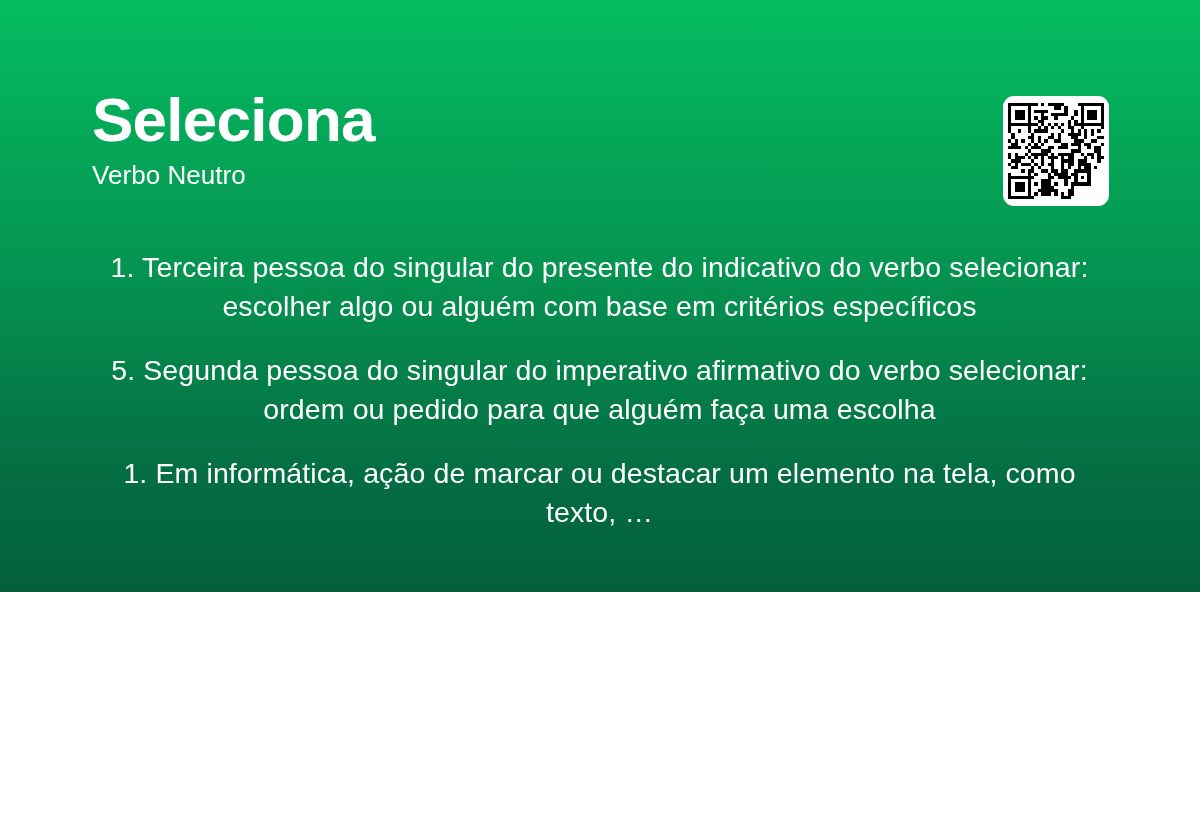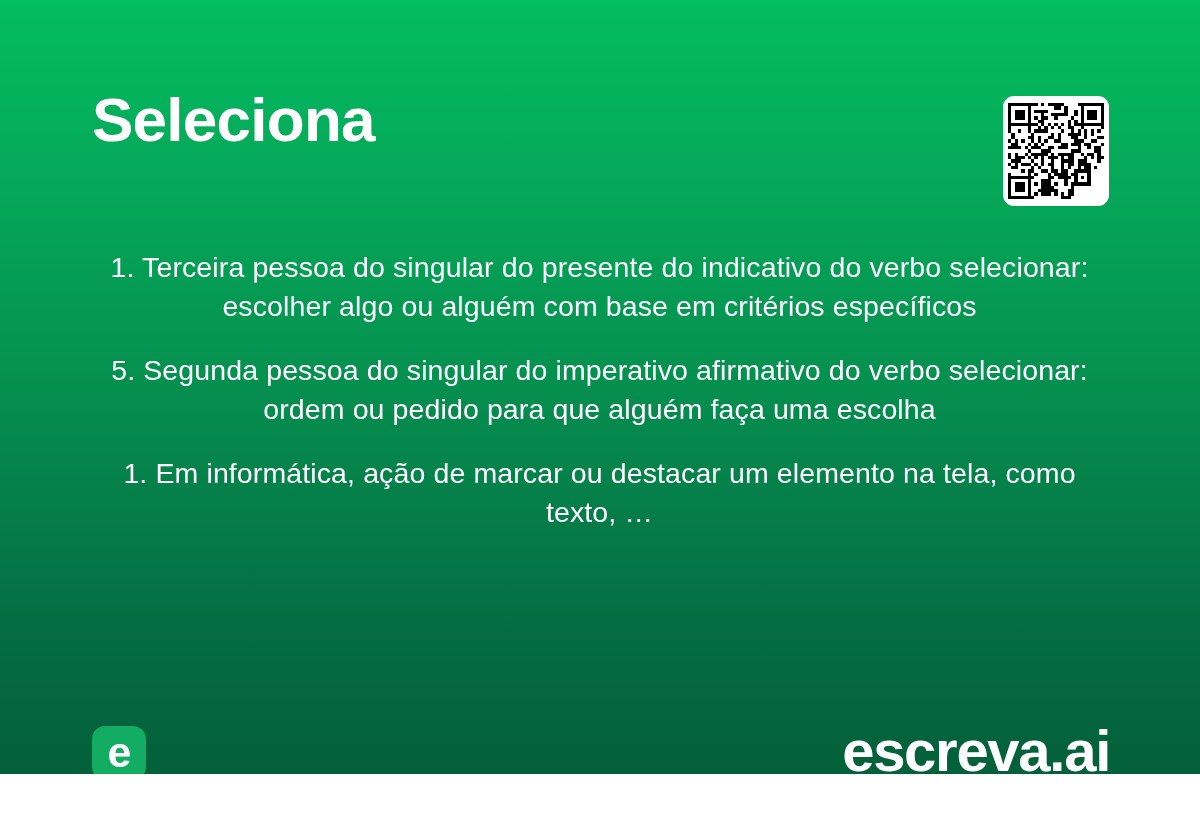--- a/index.html
+++ b/index.html
@@ -5,21 +5,21 @@
 <style>
   html, body {
     margin: 0;
     padding: 0;
     background: #ffffff;
   }
 
   .card {
     position: relative;
     width: 1200px;
-    height: 774px;
+    height: 592px;
     overflow: hidden;
     background: linear-gradient(180deg, #04bd60 0%, #059150 48%, #046b42 82%, #03603a 100%);
     font-family: "Liberation Sans", "DejaVu Sans", sans-serif;
     -webkit-font-smoothing: antialiased;
   }
 
   
   .header {
     position: absolute;
     left: 92px;
@@ -124,20 +124,21 @@
     white-space: nowrap;
   }
 </style>
 </head>
 <body>
 
 <div class="card">
 
   <div class="header">
     <h1 class="title">Seleciona</h1>
+    <p class="subtitle">Verbo Neutro</p>
   </div>
 
   <div class="qr-card">
     <svg class="qr-canvas" id="qr-canvas" viewBox="0 0 29 29" role="img" aria-label="QR code">
         <path d="M0 0h1v1h-1zM1 0h1v1h-1zM2 0h1v1h-1zM3 0h1v1h-1zM4 0h1v1h-1zM5 0h1v1h-1zM6 0h1v1h-1zM7 0h1v1h-1zM8 0h1v1h-1zM10 0h1v1h-1zM12 0h1v1h-1zM13 0h1v1h-1zM14 0h1v1h-1zM15 0h1v1h-1zM16 0h1v1h-1zM21 0h1v1h-1zM22 0h1v1h-1zM23 0h1v1h-1zM24 0h1v1h-1zM25 0h1v1h-1zM26 0h1v1h-1zM27 0h1v1h-1zM28 0h1v1h-1zM0 1h1v1h-1zM6 1h1v1h-1zM14 1h1v1h-1zM15 1h1v1h-1zM17 1h1v1h-1zM22 1h1v1h-1zM28 1h1v1h-1zM0 2h1v1h-1zM2 2h1v1h-1zM3 2h1v1h-1zM4 2h1v1h-1zM6 2h1v1h-1zM8 2h1v1h-1zM9 2h1v1h-1zM10 2h1v1h-1zM11 2h1v1h-1zM17 2h1v1h-1zM20 2h1v1h-1zM22 2h1v1h-1zM24 2h1v1h-1zM25 2h1v1h-1zM26 2h1v1h-1zM28 2h1v1h-1zM0 3h1v1h-1zM2 3h1v1h-1zM3 3h1v1h-1zM4 3h1v1h-1zM6 3h1v1h-1zM10 3h1v1h-1zM13 3h1v1h-1zM14 3h1v1h-1zM15 3h1v1h-1zM16 3h1v1h-1zM17 3h1v1h-1zM20 3h1v1h-1zM22 3h1v1h-1zM24 3h1v1h-1zM25 3h1v1h-1zM26 3h1v1h-1zM28 3h1v1h-1zM0 4h1v1h-1zM2 4h1v1h-1zM3 4h1v1h-1zM4 4h1v1h-1zM6 4h1v1h-1zM8 4h1v1h-1zM10 4h1v1h-1zM11 4h1v1h-1zM14 4h1v1h-1zM19 4h1v1h-1zM22 4h1v1h-1zM24 4h1v1h-1zM25 4h1v1h-1zM26 4h1v1h-1zM28 4h1v1h-1zM0 5h1v1h-1zM6 5h1v1h-1zM9 5h1v1h-1zM10 5h1v1h-1zM18 5h1v1h-1zM20 5h1v1h-1zM22 5h1v1h-1zM28 5h1v1h-1zM0 6h1v1h-1zM1 6h1v1h-1zM2 6h1v1h-1zM3 6h1v1h-1zM4 6h1v1h-1zM5 6h1v1h-1zM6 6h1v1h-1zM7 6h1v1h-1zM8 6h1v1h-1zM10 6h1v1h-1zM12 6h1v1h-1zM14 6h1v1h-1zM16 6h1v1h-1zM18 6h1v1h-1zM20 6h1v1h-1zM21 6h1v1h-1zM22 6h1v1h-1zM23 6h1v1h-1zM24 6h1v1h-1zM25 6h1v1h-1zM26 6h1v1h-1zM27 6h1v1h-1zM28 6h1v1h-1zM0 7h1v1h-1zM6 7h1v1h-1zM9 7h1v1h-1zM11 7h1v1h-1zM13 7h1v1h-1zM15 7h1v1h-1zM18 7h1v1h-1zM19 7h1v1h-1zM22 7h1v1h-1zM28 7h1v1h-1zM0 8h1v1h-1zM3 8h1v1h-1zM6 8h1v1h-1zM8 8h1v1h-1zM9 8h1v1h-1zM10 8h1v1h-1zM11 8h1v1h-1zM16 8h1v1h-1zM19 8h1v1h-1zM21 8h1v1h-1zM23 8h1v1h-1zM25 8h1v1h-1zM27 8h1v1h-1zM1 9h1v1h-1zM7 9h1v1h-1zM13 9h1v1h-1zM15 9h1v1h-1zM18 9h1v1h-1zM19 9h1v1h-1zM20 9h1v1h-1zM21 9h1v1h-1zM23 9h1v1h-1zM25 9h1v1h-1zM1 10h1v1h-1zM6 10h1v1h-1zM7 10h1v1h-1zM9 10h1v1h-1zM12 10h1v1h-1zM13 10h1v1h-1zM15 10h1v1h-1zM19 10h1v1h-1zM20 10h1v1h-1zM23 10h1v1h-1zM27 10h1v1h-1zM28 10h1v1h-1zM0 11h1v1h-1zM2 11h1v1h-1zM4 11h1v1h-1zM7 11h1v1h-1zM9 11h1v1h-1zM11 11h1v1h-1zM14 11h1v1h-1zM15 11h1v1h-1zM20 11h1v1h-1zM21 11h1v1h-1zM22 11h1v1h-1zM25 11h1v1h-1zM26 11h1v1h-1zM1 12h1v1h-1zM2 12h1v1h-1zM6 12h1v1h-1zM8 12h1v1h-1zM10 12h1v1h-1zM16 12h1v1h-1zM17 12h1v1h-1zM19 12h1v1h-1zM20 12h1v1h-1zM21 12h1v1h-1zM23 12h1v1h-1zM24 12h1v1h-1zM28 12h1v1h-1zM0 13h1v1h-1zM1 13h1v1h-1zM2 13h1v1h-1zM3 13h1v1h-1zM5 13h1v1h-1zM7 13h1v1h-1zM8 13h1v1h-1zM9 13h1v1h-1zM12 13h1v1h-1zM13 13h1v1h-1zM15 13h1v1h-1zM16 13h1v1h-1zM17 13h1v1h-1zM21 13h1v1h-1zM24 13h1v1h-1zM26 13h1v1h-1zM27 13h1v1h-1zM6 14h1v1h-1zM10 14h1v1h-1zM11 14h1v1h-1zM12 14h1v1h-1zM19 14h1v1h-1zM20 14h1v1h-1zM21 14h1v1h-1zM26 14h1v1h-1zM27 14h1v1h-1zM0 15h1v1h-1zM2 15h1v1h-1zM5 15h1v1h-1zM7 15h1v1h-1zM8 15h1v1h-1zM9 15h1v1h-1zM10 15h1v1h-1zM11 15h1v1h-1zM13 15h1v1h-1zM15 15h1v1h-1zM16 15h1v1h-1zM17 15h1v1h-1zM18 15h1v1h-1zM19 15h1v1h-1zM22 15h1v1h-1zM24 15h1v1h-1zM25 15h1v1h-1zM27 15h1v1h-1zM0 16h1v1h-1zM2 16h1v1h-1zM3 16h1v1h-1zM4 16h1v1h-1zM6 16h1v1h-1zM8 16h1v1h-1zM10 16h1v1h-1zM12 16h1v1h-1zM13 16h1v1h-1zM14 16h1v1h-1zM16 16h1v1h-1zM18 16h1v1h-1zM19 16h1v1h-1zM23 16h1v1h-1zM25 16h1v1h-1zM27 16h1v1h-1zM28 16h1v1h-1zM1 17h1v1h-1zM2 17h1v1h-1zM3 17h1v1h-1zM7 17h1v1h-1zM10 17h1v1h-1zM13 17h1v1h-1zM16 17h1v1h-1zM17 17h1v1h-1zM18 17h1v1h-1zM19 17h1v1h-1zM21 17h1v1h-1zM22 17h1v1h-1zM23 17h1v1h-1zM27 17h1v1h-1zM0 18h1v1h-1zM2 18h1v1h-1zM4 18h1v1h-1zM5 18h1v1h-1zM6 18h1v1h-1zM8 18h1v1h-1zM10 18h1v1h-1zM12 18h1v1h-1zM13 18h1v1h-1zM16 18h1v1h-1zM18 18h1v1h-1zM19 18h1v1h-1zM21 18h1v1h-1zM22 18h1v1h-1zM23 18h1v1h-1zM24 18h1v1h-1zM1 19h1v1h-1zM2 19h1v1h-1zM7 19h1v1h-1zM9 19h1v1h-1zM13 19h1v1h-1zM16 19h1v1h-1zM18 19h1v1h-1zM21 19h1v1h-1zM23 19h1v1h-1zM24 19h1v1h-1zM26 19h1v1h-1zM4 20h1v1h-1zM6 20h1v1h-1zM7 20h1v1h-1zM10 20h1v1h-1zM11 20h1v1h-1zM13 20h1v1h-1zM14 20h1v1h-1zM16 20h1v1h-1zM17 20h1v1h-1zM20 20h1v1h-1zM21 20h1v1h-1zM22 20h1v1h-1zM23 20h1v1h-1zM24 20h1v1h-1zM0 21h1v1h-1zM6 21h1v1h-1zM8 21h1v1h-1zM12 21h1v1h-1zM14 21h1v1h-1zM15 21h1v1h-1zM16 21h1v1h-1zM17 21h1v1h-1zM19 21h1v1h-1zM20 21h1v1h-1zM24 21h1v1h-1zM0 22h1v1h-1zM1 22h1v1h-1zM2 22h1v1h-1zM3 22h1v1h-1zM4 22h1v1h-1zM5 22h1v1h-1zM6 22h1v1h-1zM7 22h1v1h-1zM12 22h1v1h-1zM13 22h1v1h-1zM15 22h1v1h-1zM16 22h1v1h-1zM17 22h1v1h-1zM18 22h1v1h-1zM20 22h1v1h-1zM22 22h1v1h-1zM24 22h1v1h-1zM0 23h1v1h-1zM6 23h1v1h-1zM10 23h1v1h-1zM11 23h1v1h-1zM12 23h1v1h-1zM17 23h1v1h-1zM20 23h1v1h-1zM24 23h1v1h-1zM0 24h1v1h-1zM2 24h1v1h-1zM3 24h1v1h-1zM4 24h1v1h-1zM6 24h1v1h-1zM8 24h1v1h-1zM10 24h1v1h-1zM11 24h1v1h-1zM12 24h1v1h-1zM14 24h1v1h-1zM17 24h1v1h-1zM19 24h1v1h-1zM20 24h1v1h-1zM21 24h1v1h-1zM22 24h1v1h-1zM23 24h1v1h-1zM24 24h1v1h-1zM0 25h1v1h-1zM2 25h1v1h-1zM3 25h1v1h-1zM4 25h1v1h-1zM6 25h1v1h-1zM10 25h1v1h-1zM11 25h1v1h-1zM12 25h1v1h-1zM13 25h1v1h-1zM19 25h1v1h-1zM0 26h1v1h-1zM2 26h1v1h-1zM3 26h1v1h-1zM4 26h1v1h-1zM6 26h1v1h-1zM9 26h1v1h-1zM10 26h1v1h-1zM11 26h1v1h-1zM12 26h1v1h-1zM13 26h1v1h-1zM14 26h1v1h-1zM18 26h1v1h-1zM19 26h1v1h-1zM0 27h1v1h-1zM6 27h1v1h-1zM8 27h1v1h-1zM10 27h1v1h-1zM11 27h1v1h-1zM12 27h1v1h-1zM14 27h1v1h-1zM16 27h1v1h-1zM18 27h1v1h-1zM19 27h1v1h-1zM0 28h1v1h-1zM1 28h1v1h-1zM2 28h1v1h-1zM3 28h1v1h-1zM4 28h1v1h-1zM5 28h1v1h-1zM6 28h1v1h-1zM7 28h1v1h-1zM16 28h1v1h-1zM17 28h1v1h-1zM18 28h1v1h-1z" fill="#000000"></path>
       </svg>
   </div>
 
   <div class="definitions">
     <p class="definition">1. Terceira pessoa do singular do presente do indicativo do verbo selecionar: escolher algo ou alguém com base em critérios específicos</p>

